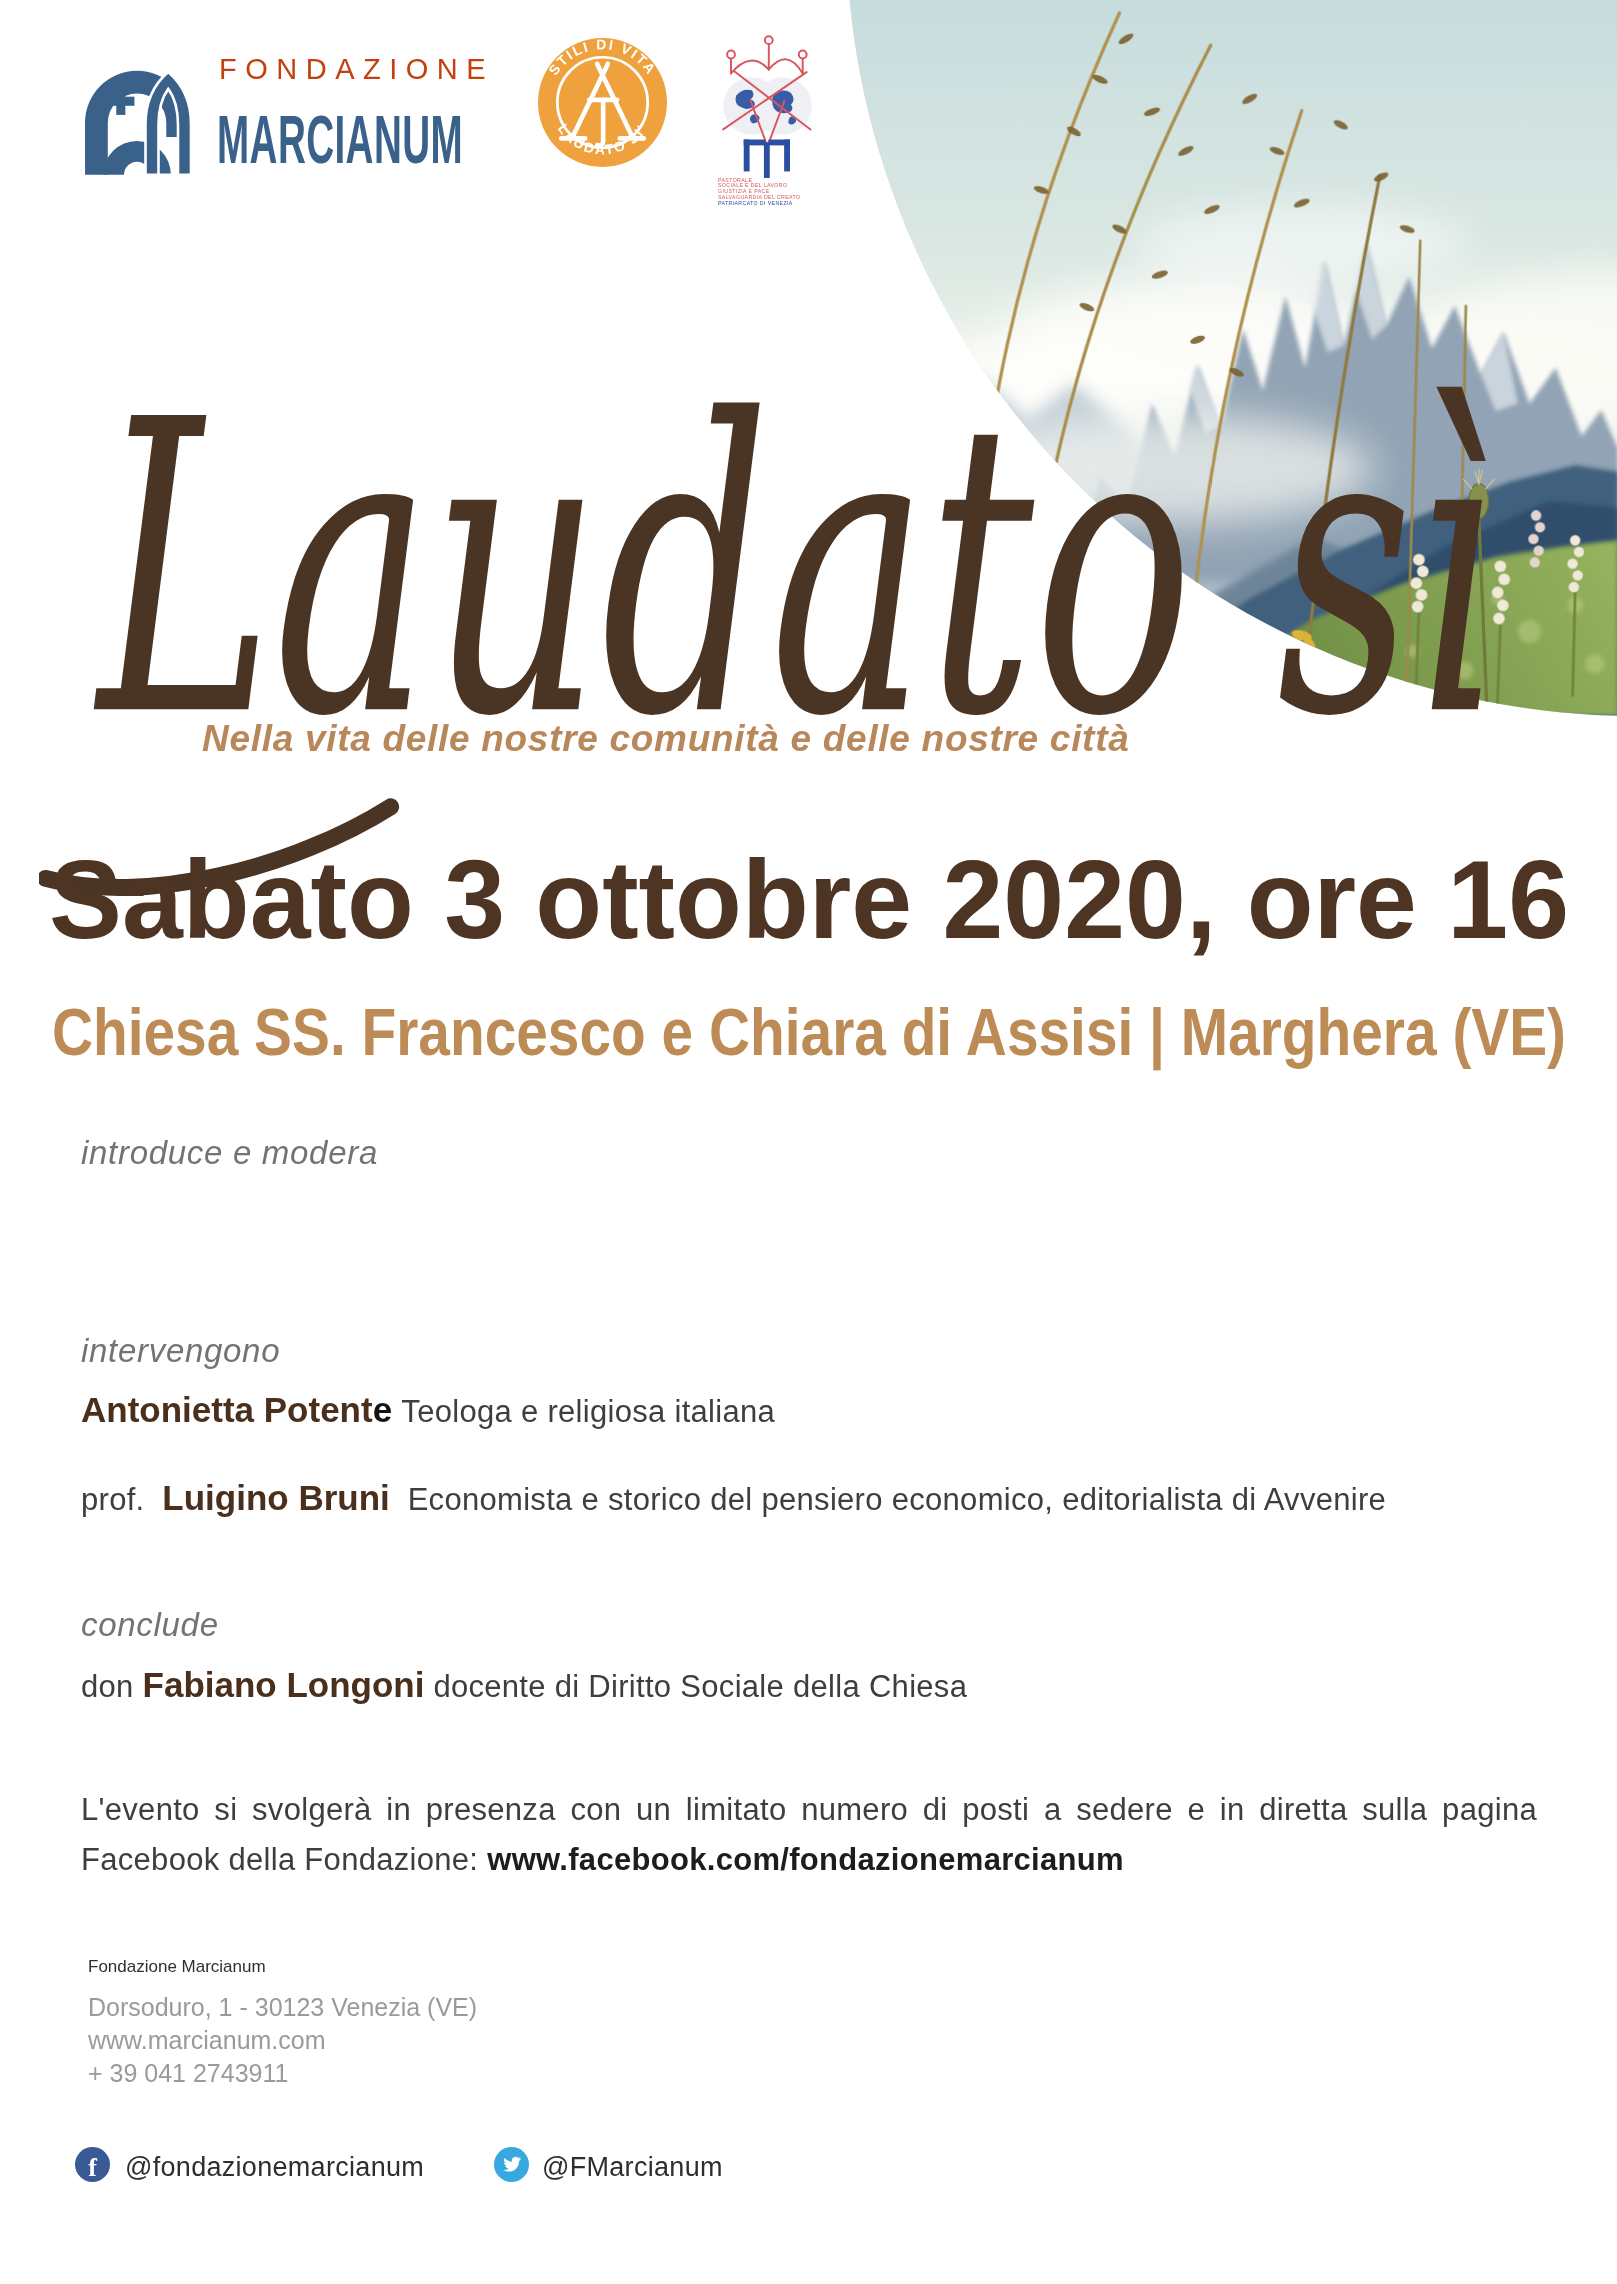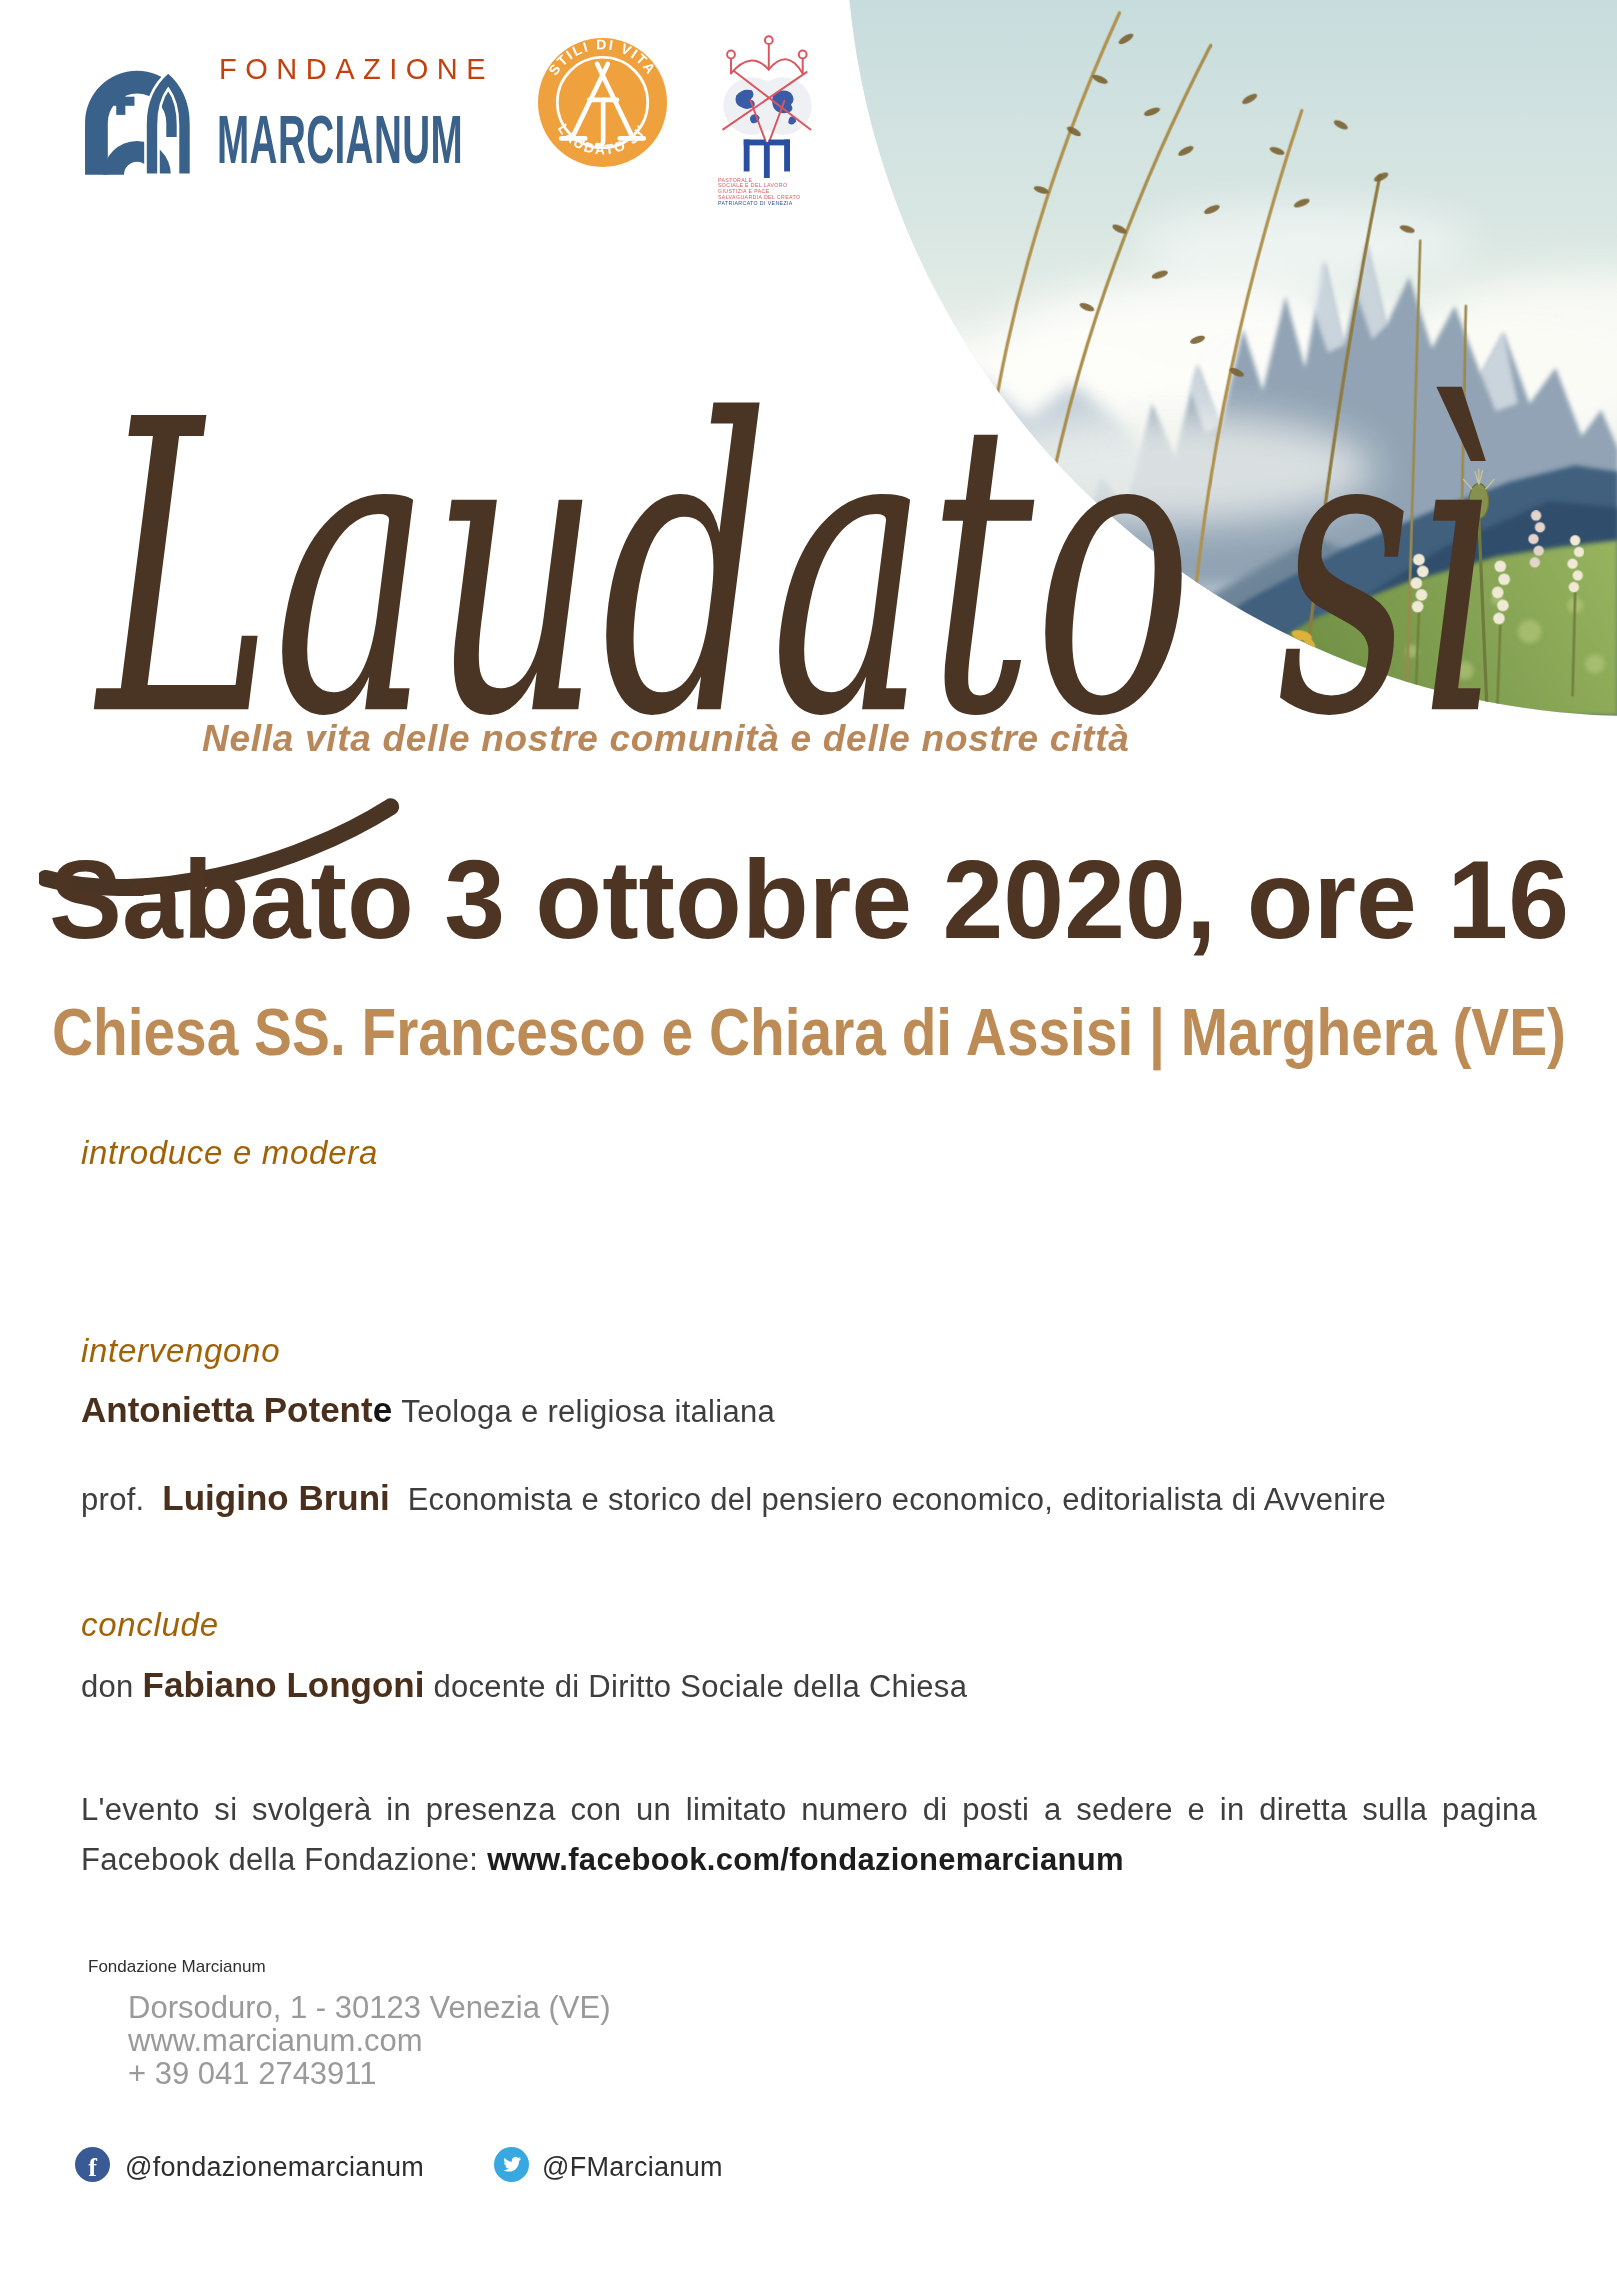--- a/index.html
+++ b/index.html
@@ -36,34 +36,34 @@
     left:202px;top:718px;font-size:37px;font-style:italic;font-weight:bold;
     color:#b9885a;letter-spacing:0.7px;white-space:nowrap;
   }
 
   
   .date-svg{left:49px;top:835px;}
   .venue-svg{left:49px;top:988px;}
 
   
   .sec-label{
-    left:81px;font-size:33px;font-style:italic;color:#a16207;letter-spacing:0.7px;
+    left:81px;font-size:33px;font-style:italic;color:#737373;letter-spacing:0.7px;
   }
   .para{
     left:81px;width:1456px;font-size:31px;color:#3e3e3e;line-height:1.6;
     text-align:justify;letter-spacing:0.3px;
   }
   .para.no-just{text-align:left;}
   .pname{font-weight:bold;font-size:35px;color:#4a301c;letter-spacing:0;}
   .pname-black{font-weight:bold;font-size:35px;color:#141414;}
   .blink{font-weight:bold;color:#1d1d1d;}
 
   
   .f-org{left:88px;top:1957px;font-size:17px;color:#2f2f2f;}
-  .f-lines{left:88px;top:1991px;font-size:31px;color:#9a9a9a;line-height:33px;margin-left:40px;}
+  .f-lines{left:88px;top:1991px;font-size:25px;color:#9a9a9a;line-height:33px;}
 
   
   .soc-circle{
     width:35px;height:35px;border-radius:50%;display:flex;align-items:center;
     justify-content:center;overflow:hidden;
   }
   .fb-circle{left:75px;top:2147px;background:#3a5a96;}
   .fb-f{color:#ffffff;font-weight:bold;font-size:26px;font-family:"Liberation Serif",serif;
         position:relative;top:3.9px;}
   .tw-circle{left:494px;top:2147px;background:#38a8e0;}

